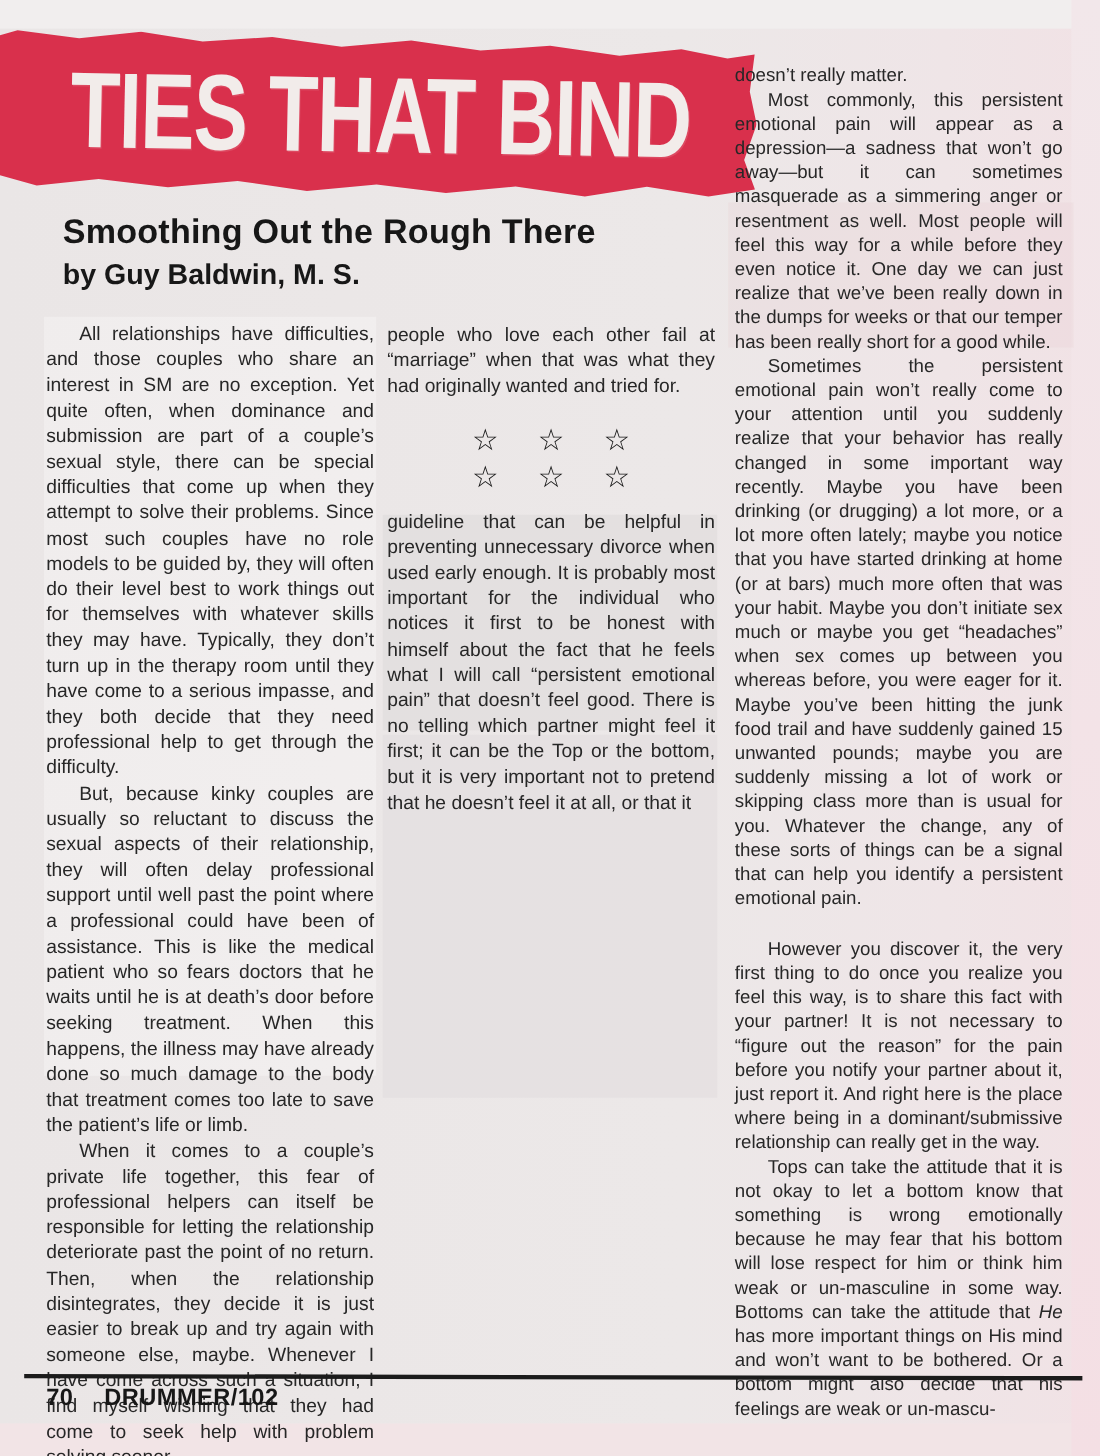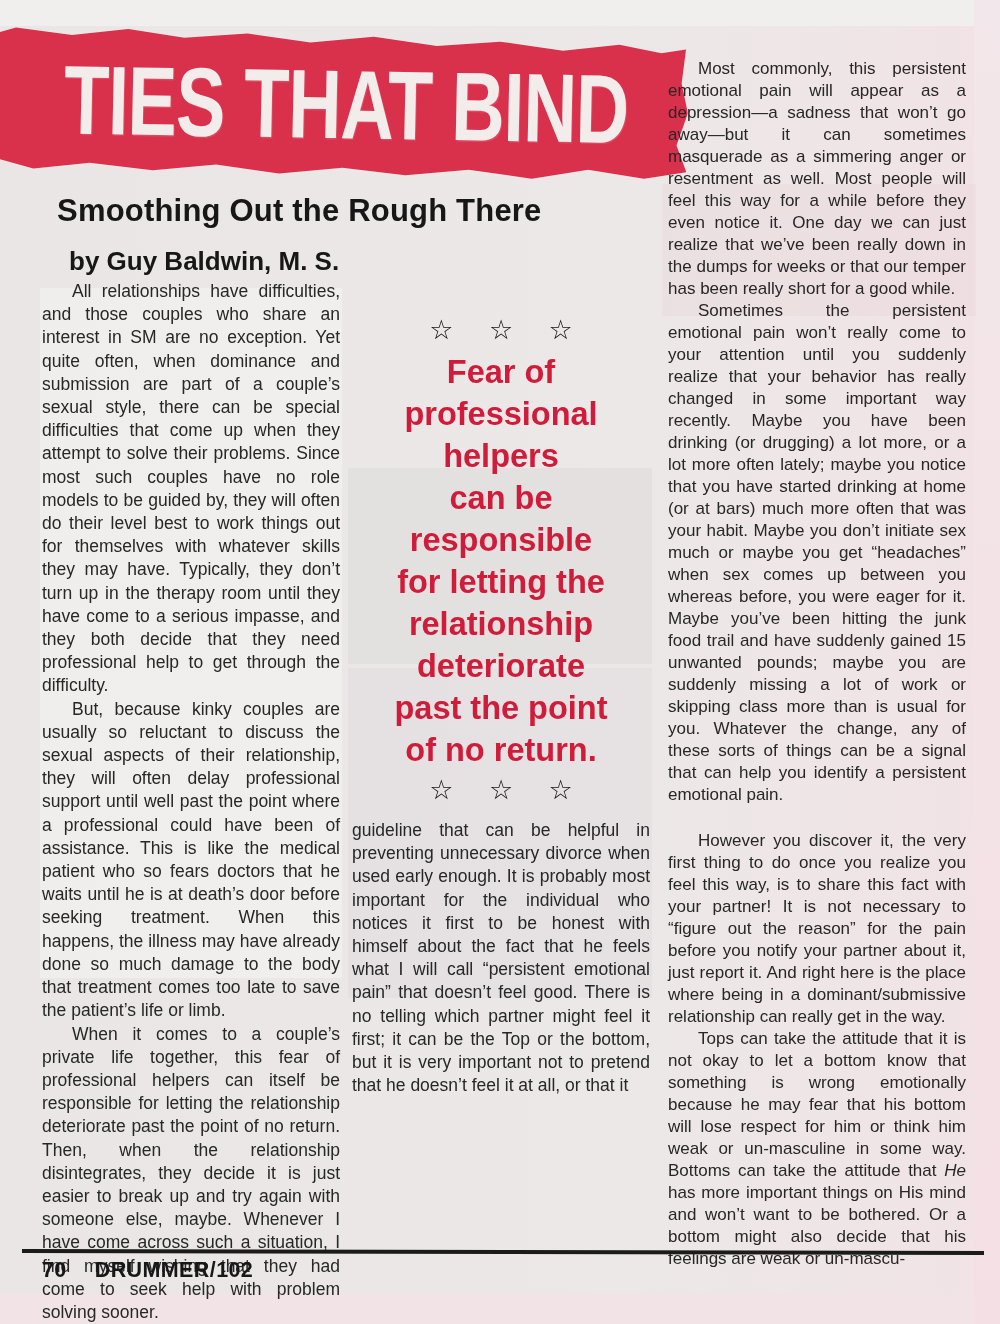--- a/index.html
+++ b/index.html
@@ -29,26 +29,26 @@
       94% 95%,86% 90%,78% 97%,69% 92%,60% 97%,51% 93%,42% 98%,33% 93%,24% 98%,
       15% 94%,7% 99%,2% 93%,0% 97%);
   }
   .banner-text{
     color:#f2ecea;font-weight:bold;font-size:74px;letter-spacing:-1px;white-space:nowrap;
     transform:scaleY(1.32) rotate(-0.4deg);padding-left:18px;
     text-shadow:1px 1px 0 rgba(255,255,255,.12);
   }
   .title{position:absolute;left:57px;top:193px;margin:0;font-size:31px;font-weight:bold;
     color:#171717;letter-spacing:.2px}
-  .byline{position:absolute;left:57px;top:234px;margin:12px;font-size:26px;font-weight:bold;color:#171717}
+  .byline{position:absolute;left:57px;top:234px;margin:0;font-size:26px;font-weight:bold;color:#171717}
 
   .col{position:absolute;width:298px;color:#272727;text-align:justify;
     hyphens:auto;-webkit-hyphens:auto}
   .col p{margin:0}
-  .col1{left:42px;top:280px;height:955px;font-size:17.5px;line-height:23.2px}
+  .col1{left:42px;top:292px;height:955px;font-size:17.5px;line-height:23.2px}
   .col2{left:352px;top:293px;height:985px;font-size:17.5px;line-height:23.2px}
   .col3{left:668px;top:58px;height:1190px;font-size:17px;line-height:22px}
   p.indent{text-indent:30px}
   p.gap{margin-top:24px !important}
 
   .pullquote{margin:20px 0 12px;text-align:center;text-indent:0}
   .stars{font-size:27px;color:#141414;letter-spacing:14px;padding-left:14px;line-height:34px}
   .pq-text{white-space:pre-line;font-weight:bold;font-size:32.5px;line-height:42px;
     color:#cf1c3a;margin:4px 0 2px}
 
@@ -79,40 +79,32 @@
   <h2 class="byline">by Guy Baldwin, M. S.</h2>
 
   <div class="col col1">
     <p class="indent">All relationships have difficulties, and those couples who share an interest in SM are no exception.  Yet quite often, when dominance and submission are part of a couple’s sexual style, there can be special difficulties that come up when they attempt to solve their problems. Since most such couples have no role models to be guided by, they will often do their level best to work things out for themselves with whatever skills they may have.  Typically, they don’t turn up in the therapy room until they have come to a serious impasse, and they both decide that they need professional help to get through the difficulty.</p>
     <p class="indent">But, because kinky couples are usually so reluctant to discuss the sexual aspects of their relationship, they will often delay professional support until well past the point where a professional could have been of assistance.  This is like the medical patient who so fears doctors that he waits until he is at death’s door before seeking treatment.  When this happens, the illness may have already done so much damage to the body that treatment comes too late to save the patient’s life or limb.</p>
     <p class="indent">When it comes to a couple’s private life together, this fear of professional helpers can itself be responsible for letting the relationship deteriorate past the point of no return. Then, when the relationship disintegrates, they decide it is just easier to break up and try again with someone else, maybe.  Whenever I have come across such a situation, I find myself wishing that they had come to seek help with problem solving sooner.</p>
 
   </div>
 
   <div class="col col2">
+    <p>people who love each other fail at “marriage” when that was what they had originally wanted and tried for.</p>
 
     <div class="pullquote">
       <div class="stars">☆ ☆ ☆</div>
-      <div class="pq-text" style="color: rgb(207, 28, 58);">Fear of
-professional
-helpers
-can be
-responsible
-for letting the
-relationship
-deteriorate
-past the point
-of no return.</div>
       <div class="stars">☆ ☆ ☆</div>
     </div>
 
     <p>guideline that can be helpful in preventing unnecessary divorce when used early enough.  It is probably most important for the individual who notices it first to be honest with himself about the fact that he feels what I will call “persistent emotional pain” that doesn’t feel good.  There is no telling which partner might feel it first; it can be the Top or the bottom, but it is very important not to pretend that he doesn’t feel it at all, or that it</p>
   </div>
 
   <div class="col col3">
+    <p>doesn’t really matter.</p>
     <p class="indent">Most commonly, this persistent emotional pain will appear as a depression—a sadness that won’t go away—but it can sometimes masquerade as a simmering anger or resentment as well. Most people will feel this way for a while before they even notice it.  One day we can just realize that we’ve been really down in the dumps for weeks or that our temper has been really short for a good while.</p>
     <p class="indent">Sometimes the persistent emotional pain won’t really come to your attention until you suddenly realize that your behavior has really changed in some important way recently. Maybe you have been drinking (or drugging) a lot more, or a lot more often lately;  maybe you notice that you have started drinking at home (or at bars) much more often that was your habit.  Maybe you don’t initiate sex much or maybe you get “headaches” when sex comes up between you whereas before, you were eager for it.  Maybe you’ve been hitting the junk food trail and have suddenly gained 15 unwanted pounds; maybe you are suddenly missing a lot of work or skipping class more than is usual for you.  Whatever the change, any of these sorts of things can be a signal that can help you identify a persistent emotional pain.</p>
     <p class="indent gap">However you discover it, the very first thing to do once you realize you feel this way, is to share this fact with your partner!  It is not necessary to “figure out the reason” for the pain before you notify your partner about it, just report it.  And right here is the place where being in a dominant/submissive relationship can really get in the way.</p>
     <p class="indent"><span>Tops can take the attitude that it is not okay to let a bottom know that something is wrong emotionally because he may fear that his bottom will lose respect for him or think him weak or un-masculine in some way.  Bottoms can take the attitude that </span><i>He</i><span> has more important things on His mind and won’t want to be bothered. Or a bottom might also decide that his feelings are weak or un-mascu-</span></p>
   </div>
 
   <div class="footer-rule"></div>
   <div class="footer">
     <span class="pgnum">70</span><span>DRUMMER/102</span>
   </div>

